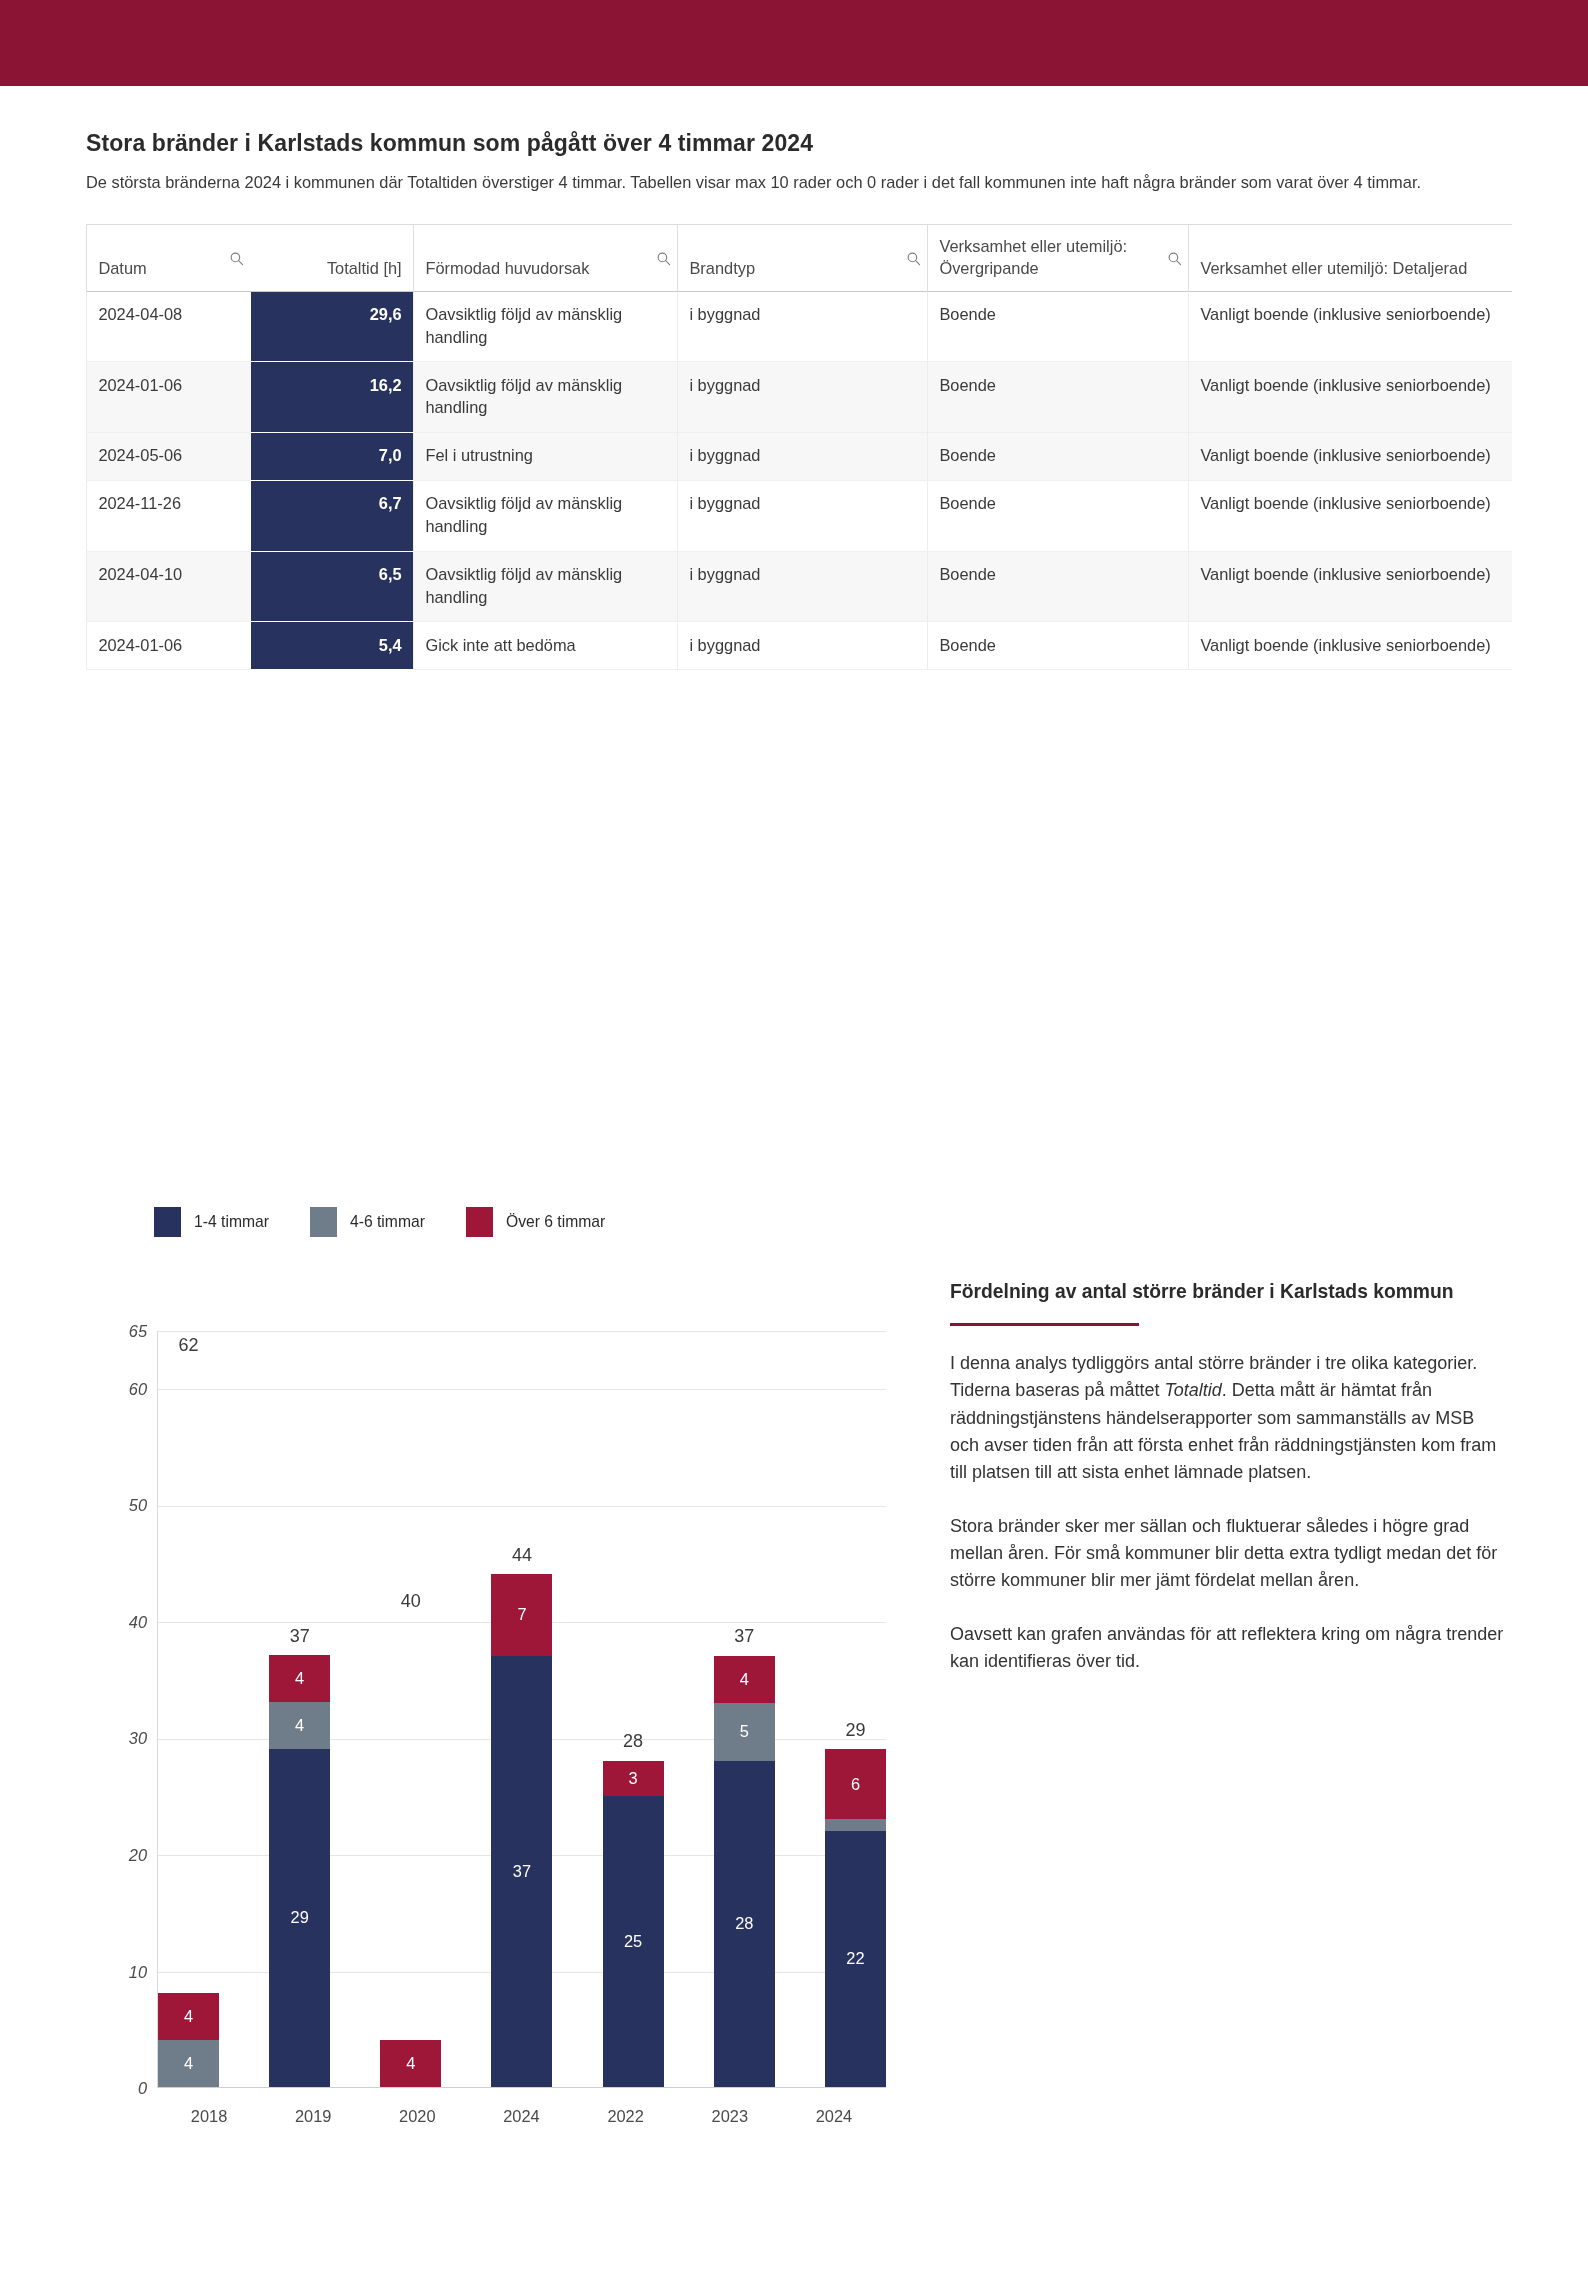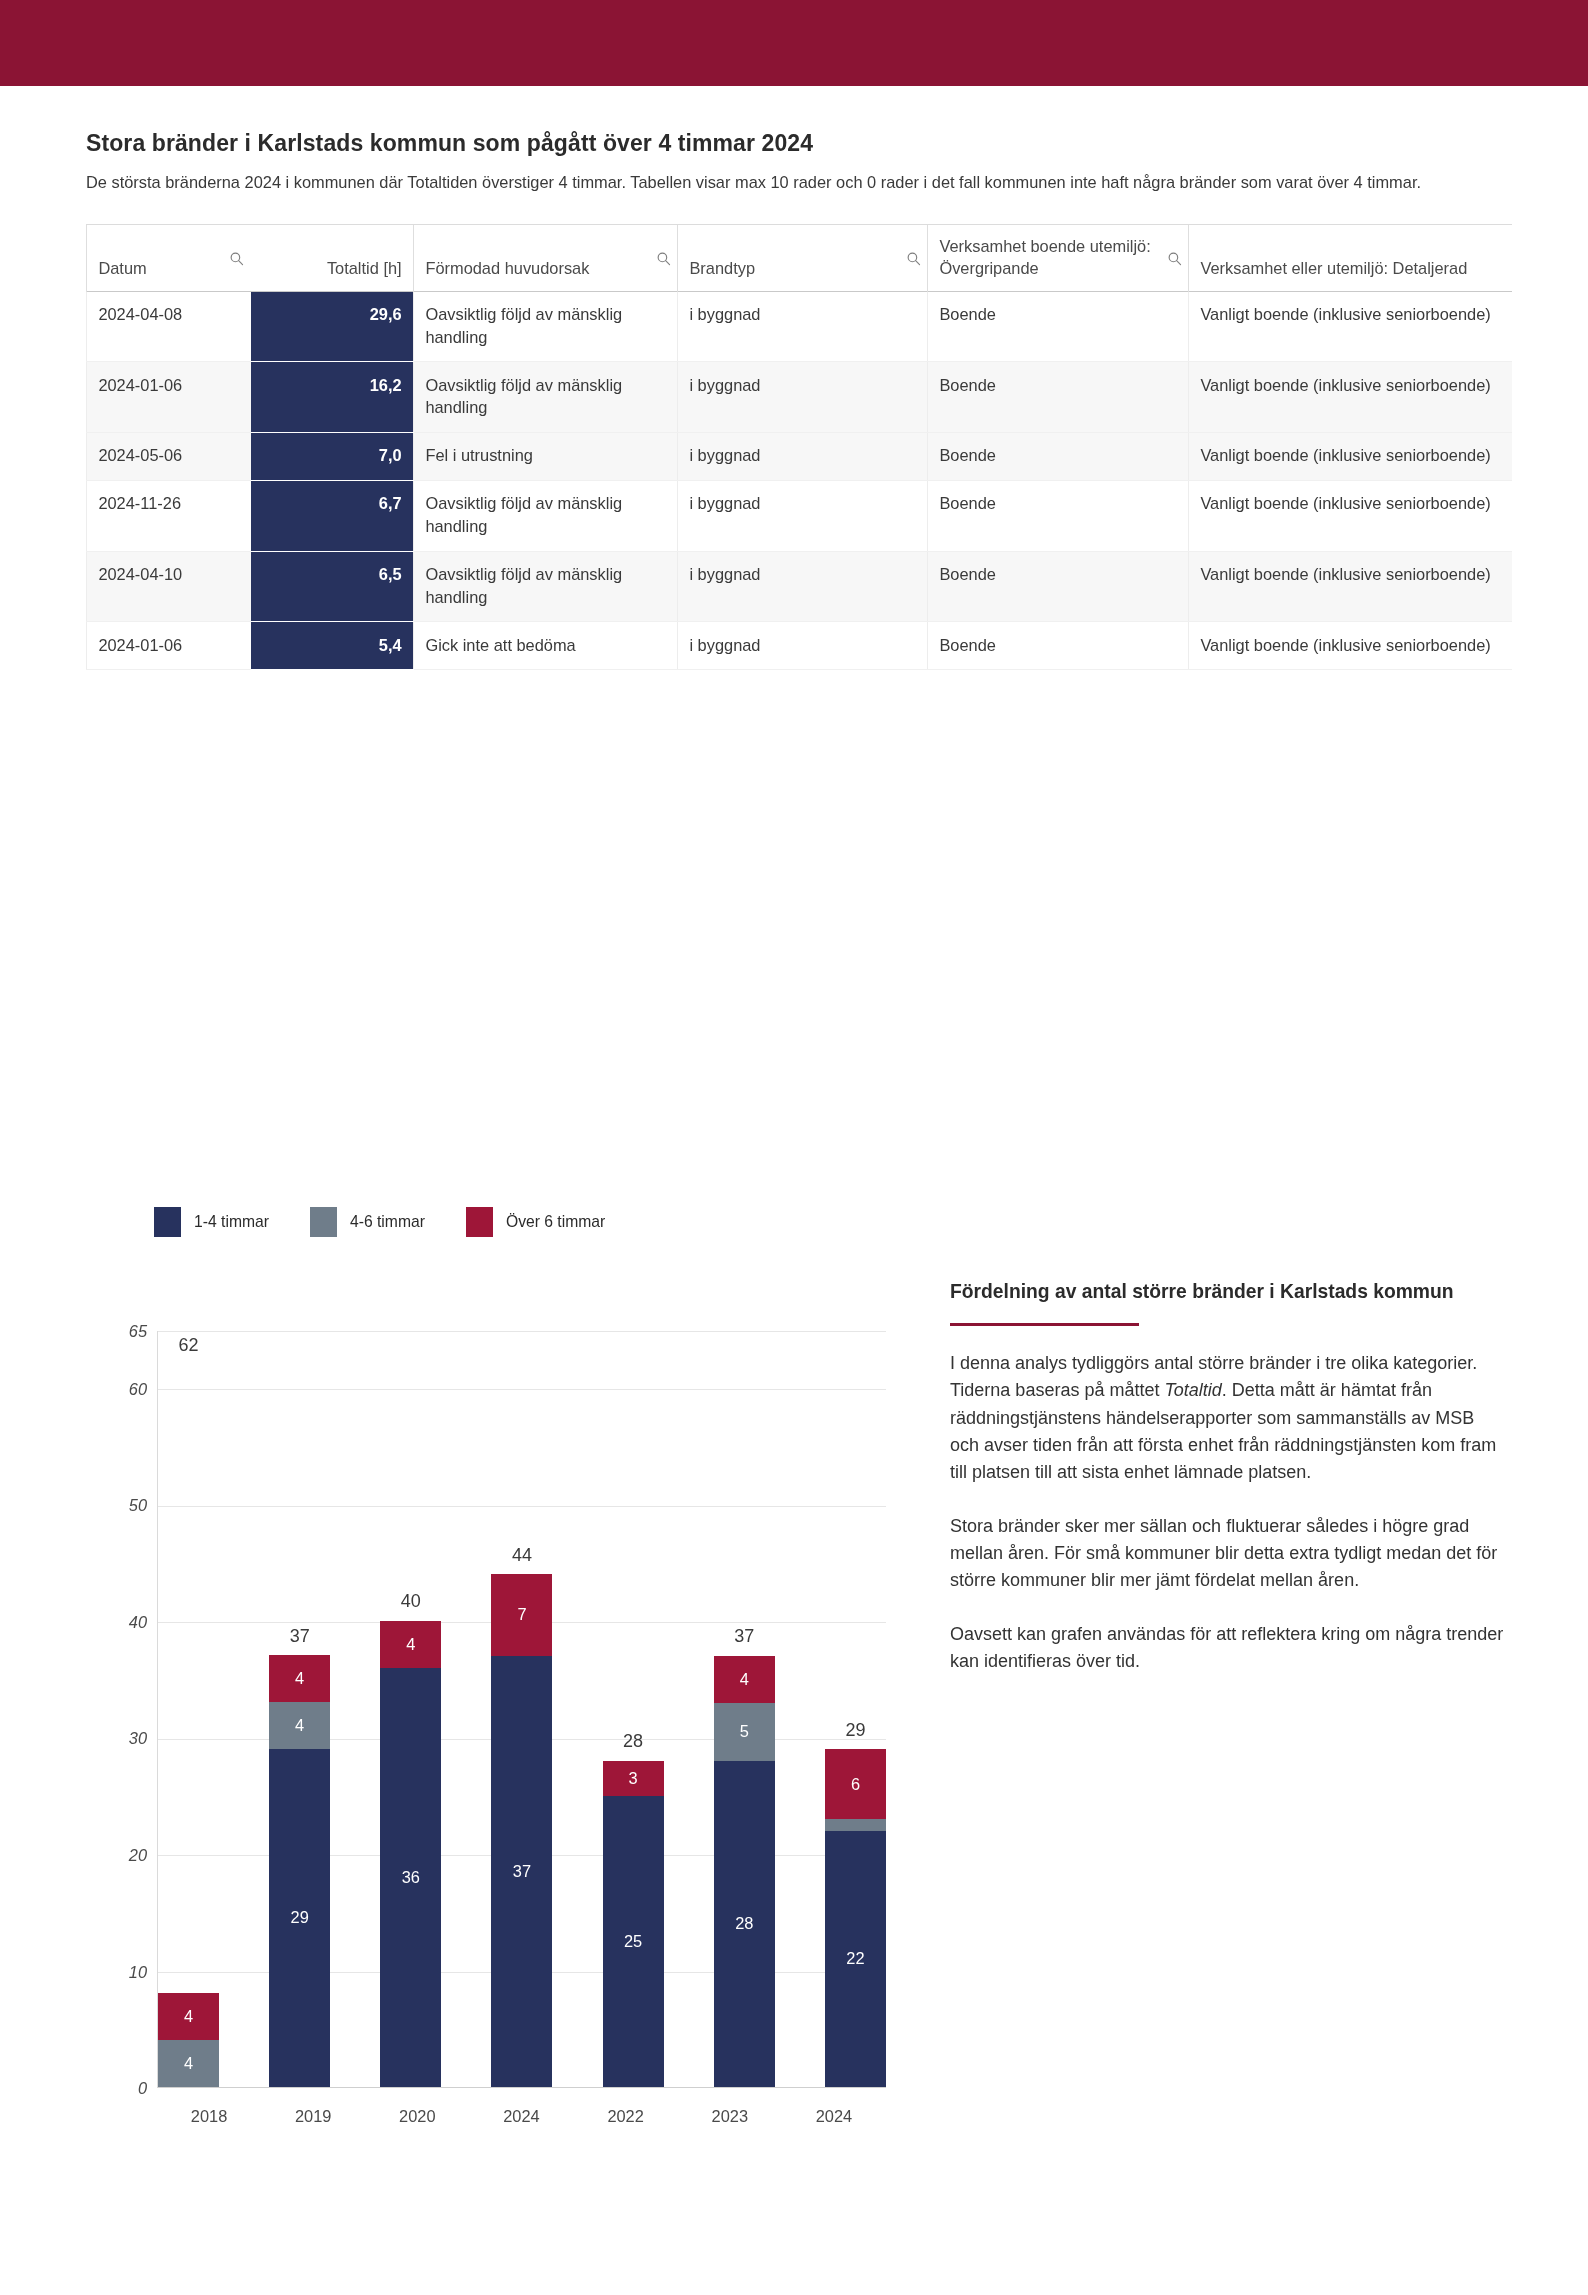--- a/index.html
+++ b/index.html
@@ -283,21 +283,21 @@
         <th>
           <span>Brandtyp</span>
           <span class="srch">
             <svg viewBox="0 0 22 22" width="15.7" height="15.7" fill="none" stroke="#555" stroke-width="1.6">
               <circle cx="9" cy="9" r="6"></circle>
                 <line x1="13.5" y1="13.5" x2="19" y2="19" stroke-linecap="round"></line>
             </svg>
           </span>
         </th>
         <th>
-          <span>Verksamhet boende utemiljö: Övergripande</span>
+          <span>Verksamhet eller utemiljö: Övergripande</span>
           <span class="srch">
             <svg viewBox="0 0 22 22" width="15.7" height="15.7" fill="none" stroke="#555" stroke-width="1.6">
               <circle cx="9" cy="9" r="6"></circle>
                 <line x1="13.5" y1="13.5" x2="19" y2="19" stroke-linecap="round"></line>
             </svg>
           </span>
         </th>
         <th>
           <span>Verksamhet eller utemiljö: Detaljerad</span>
         </th>
@@ -401,23 +401,20 @@
             <span class="seg-val">4</span>
           </div>
           <div class="seg s-blue" style="height: 338px;">
             <span class="seg-val">29</span>
           </div>
         </div>
         <div class="bar-col">
           <div class="bar-total" style="bottom: 475px;">40</div>
           <div class="seg s-red" style="height: 47px;">
             <span class="seg-val">4</span>
-          </div>
-          <div class="seg s-blue" style="height: 419px;">
-            <span class="seg-val">36</span>
           </div>
         </div>
         <div class="bar-col">
           <div class="bar-total" style="bottom: 521px;">44</div>
           <div class="seg s-red" style="height: 82px;">
             <span class="seg-val">7</span>
           </div>
           <div class="seg s-blue" style="height: 431px;">
             <span class="seg-val">37</span>
           </div>

